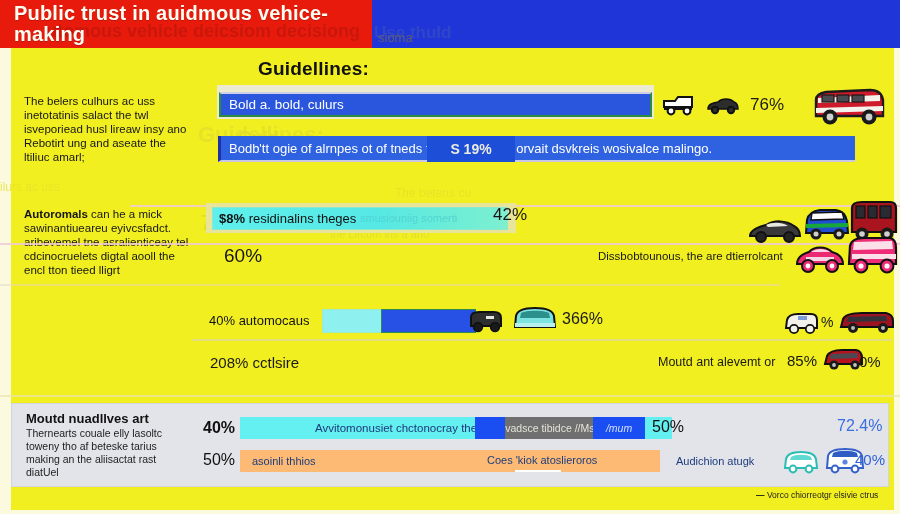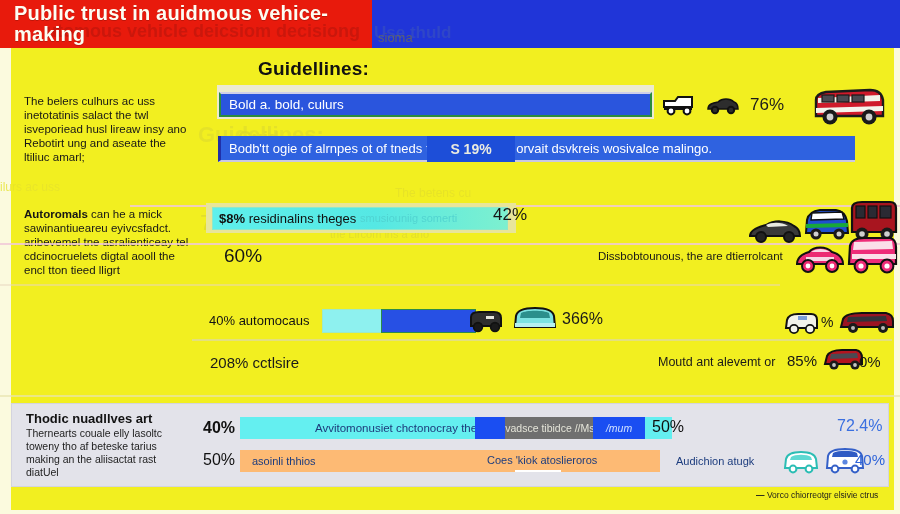--- a/index.html
+++ b/index.html
@@ -557,21 +557,21 @@
     <path d="M3 18 L5 10 C7 6 12 4 20 4 L34 4 C39 5 40 8 40 12 L40 18 Z" fill="#b5141f" stroke="#111" stroke-width="2"></path>
     <path d="M9 8 L35 7 L36 12 L8 13 Z" fill="#4a4a52"></path>
     <circle cx="12" cy="19" r="4.6" fill="#1a1a1a"></circle>
     <circle cx="12" cy="19" r="1.9" fill="#c4c4c4"></circle>
     <circle cx="33" cy="19" r="4.6" fill="#1a1a1a"></circle>
     <circle cx="33" cy="19" r="1.9" fill="#c4c4c4"></circle>
   </svg>
   <div class="pct-0">0%</div>
 
   <div class="card"></div>
-  <div class="card-title">Thodic nuadllves art</div>
+  <div class="card-title">Moutd nuadllves art</div>
   <div class="card-body">Thernearts couale elly lasoltc toweny tho af  beteske tarius making an the aliisactat rast diatUel</div>
 
   <div class="lbl-40c">40%</div>
   <div class="cbar1">
     <span class="cbar1-txt">Avvitomonusiet chctonocray the phowaire</span>
   </div>
   <div class="cbar1-seg-blue"></div>
   <div class="cbar1-seg-gray">Sin vadsce  tibidce //Msvi/n</div>
   <div class="cbar1-seg-blue2">/mum</div>
   <div class="lbl-50c-mid">50%</div>

